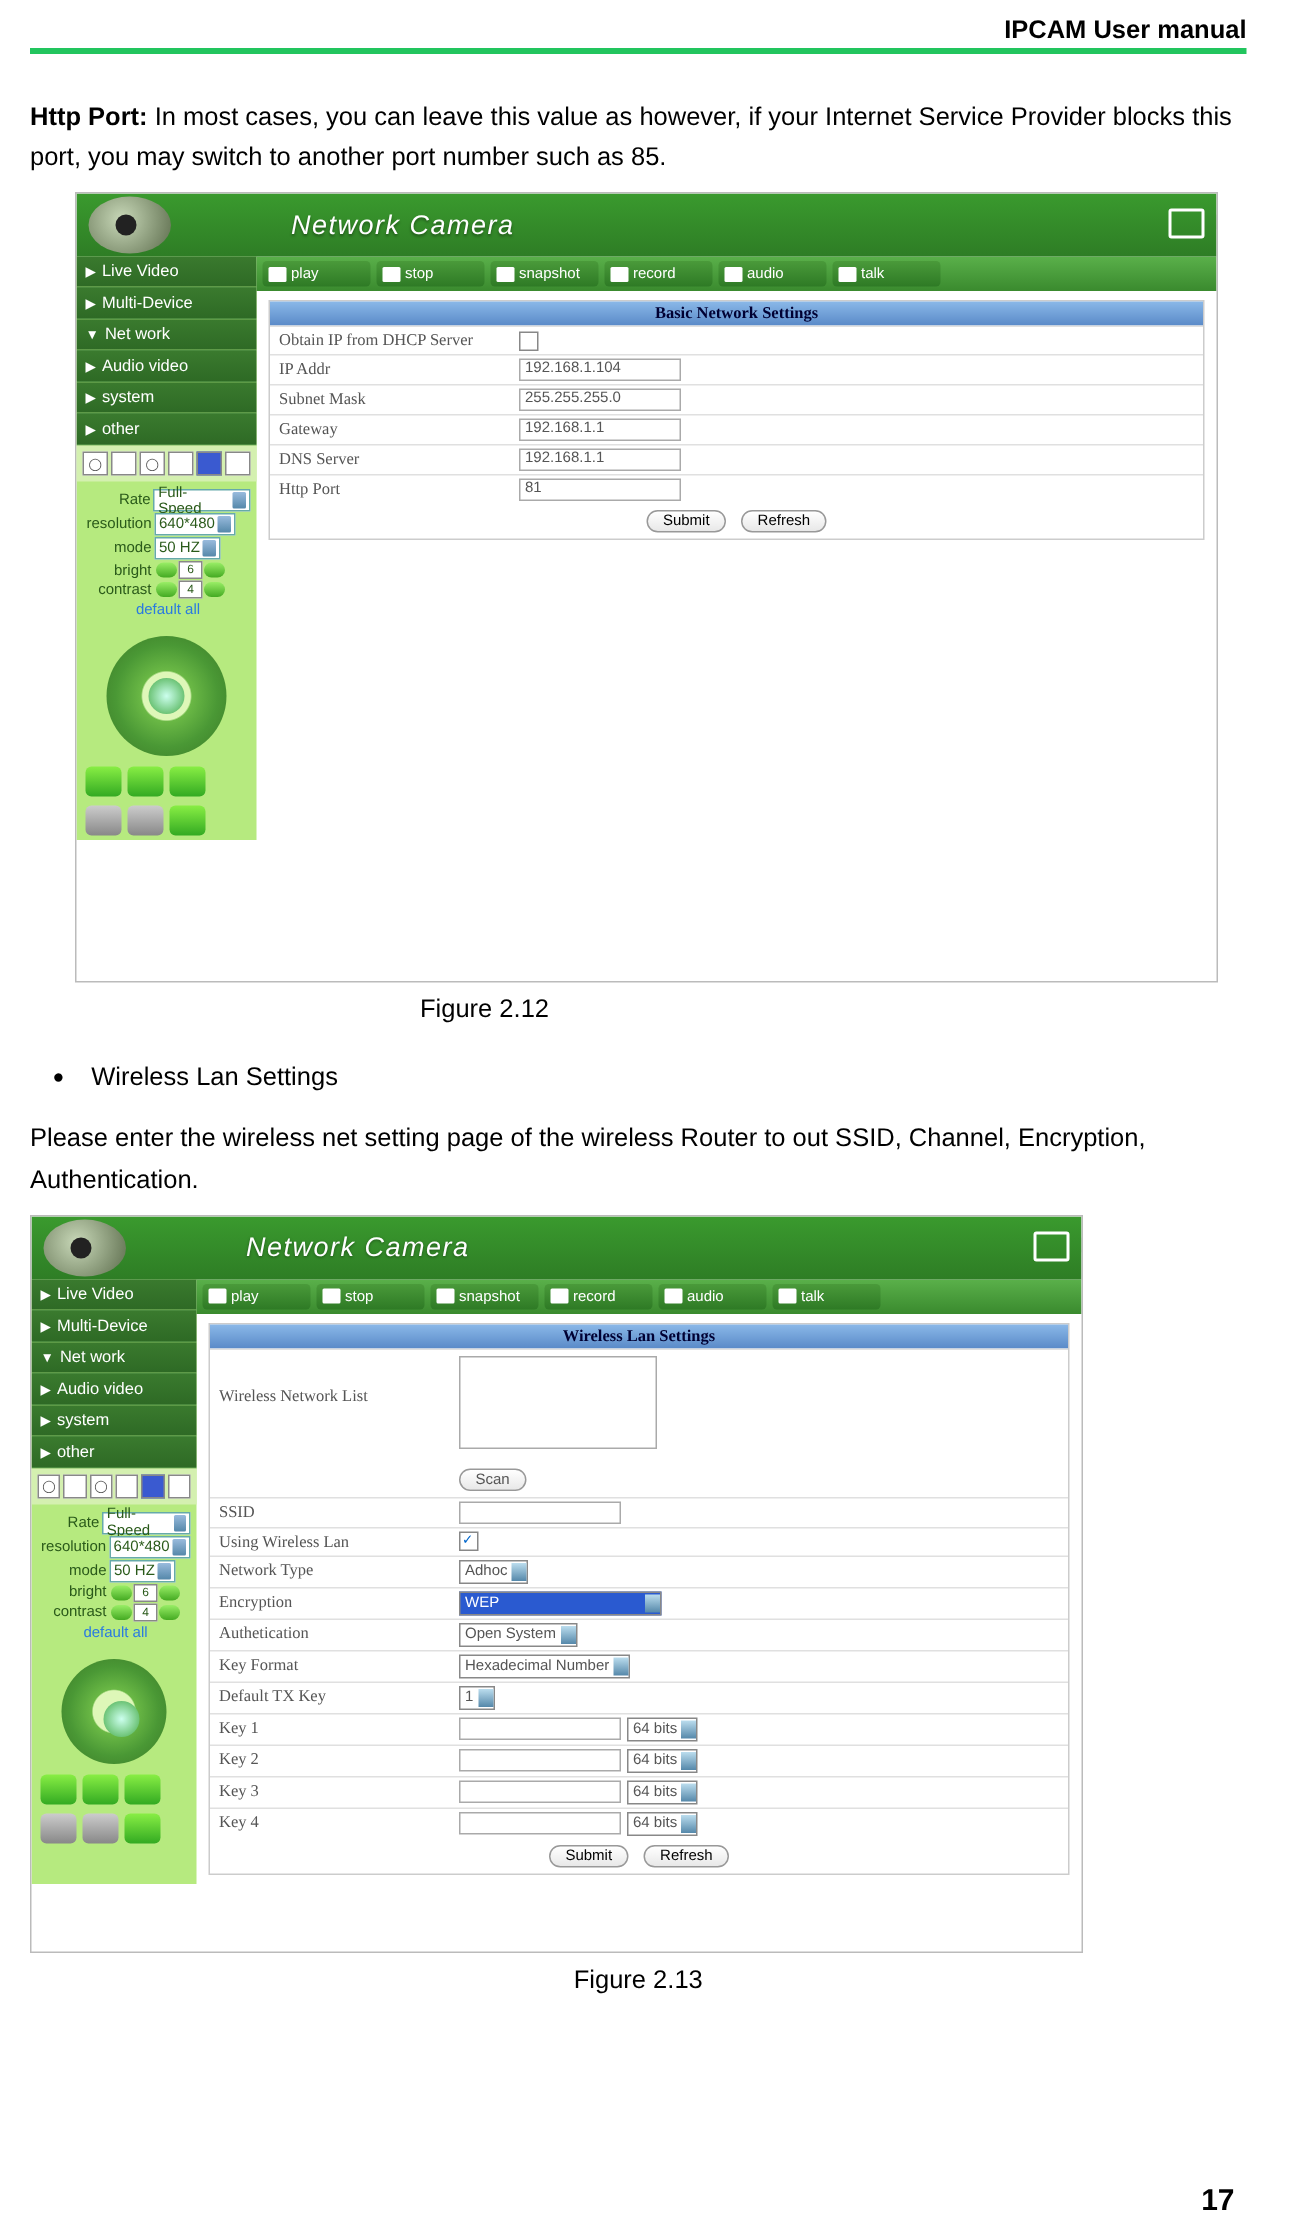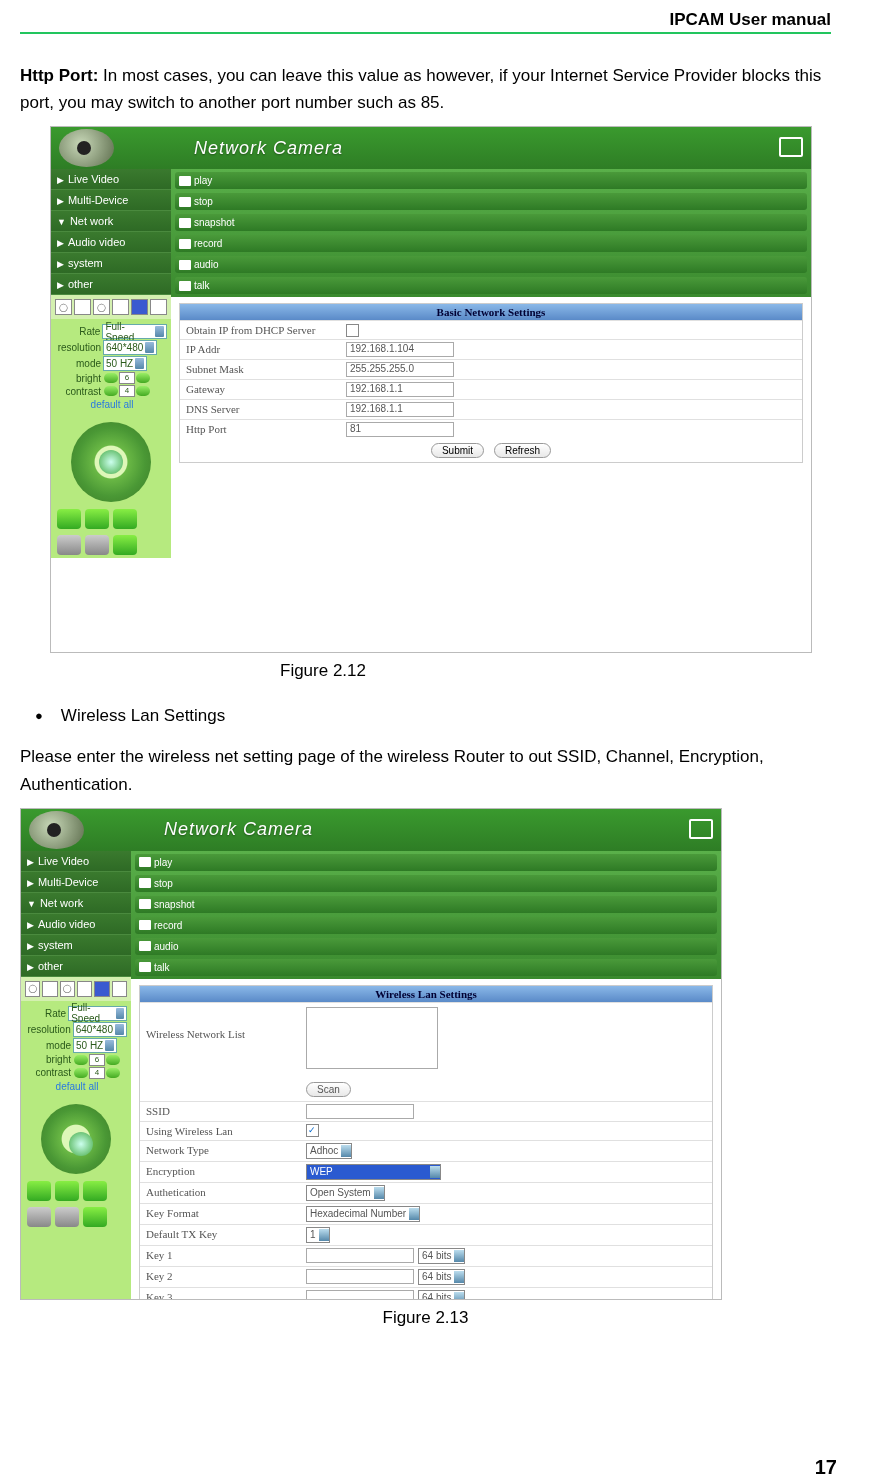--- a/index.html
+++ b/index.html
@@ -11,21 +11,21 @@
   }
   .page {
     padding: 10px 40px 20px 20px;
     position: relative;
     min-height: 1459px;
   }
   .header-right {
     text-align: right;
     font-weight: bold;
     font-size: 17px;
-    border-bottom: 2px solid #22c55e;
+    border-bottom: 4px solid #22c55e;
     padding-bottom: 2px;
     margin-bottom: 28px;
   }
   .body-text {
     font-size: 17px;
     line-height: 1.6;
     margin-bottom: 10px;
   }
   .body-text b { font-weight: bold; }
   .figure-caption {
@@ -40,21 +40,21 @@
   }
   .bullet-heading::before {
     content: "●";
     font-size: 13px;
     margin-right: 18px;
     vertical-align: 1px;
   }
   .page-num {
     position: absolute;
     bottom: 10px;
-    right: 34px;
+    right: 48px;
     font-weight: bold;
     font-size: 20px;
   }
 
   
   .shot {
     border: 1px solid #bbb;
     margin-left: 30px;
     position: relative;
     overflow: hidden;
@@ -158,21 +158,20 @@
   }
   .sq-btn.grey{background:linear-gradient(#ccc,#888);}
   .content-area{
     flex:1;
   }
   .toolbar{
     background: linear-gradient(#5ab04a,#3a8a2e);
     display:flex;
     padding:3px 4px;
     gap:4px;
-    flex-direction:column;
   }
   .tb-btn{
     background: linear-gradient(#4a9a3a,#2e7a25);
     border-radius:3px;
     color:#fff;font-size:10px;
     padding:3px 8px 3px 4px;
     display:flex;align-items:center;gap:3px;
     min-width:60px;
   }
   .tb-ico{

